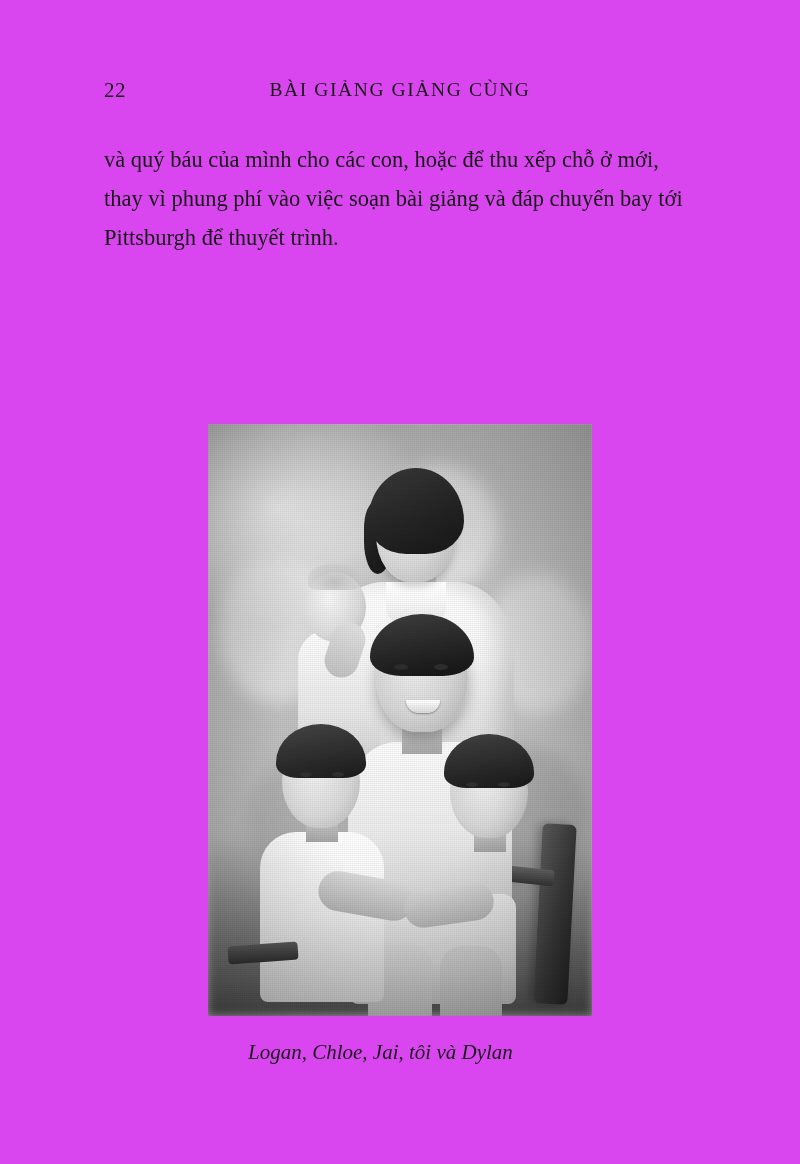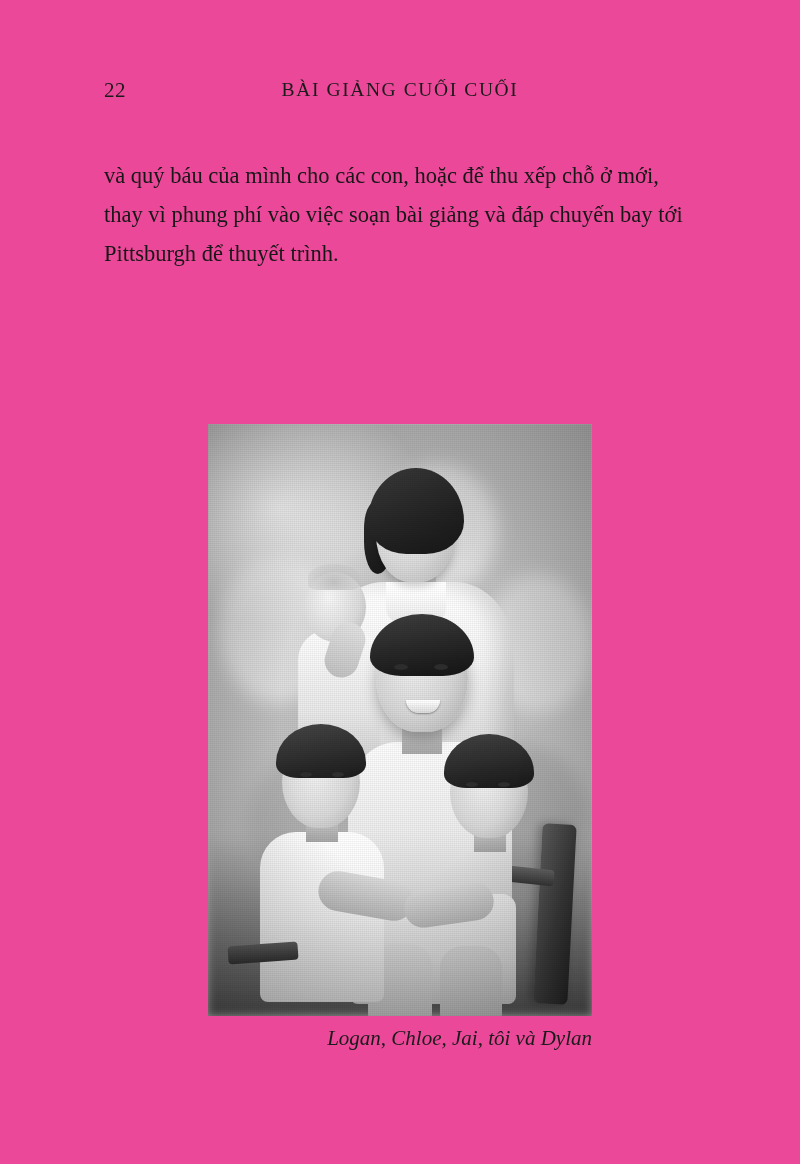--- a/index.html
+++ b/index.html
@@ -11,21 +11,21 @@
     width: 800px;
     height: 1164px;
     font-family: "Liberation Serif", serif;
     color: #1a1a1a;
     position: relative;
     overflow: hidden;
   }
   .page {
     position: absolute;
     inset: 0;
-    background: #ec4899;
+    background: #d946ef;
   }
   .header {
     position: absolute;
     top: 78px;
     left: 104px;
     right: 104px;
     height: 30px;
   }
   .folio {
     position: absolute;
@@ -47,21 +47,20 @@
   }
   .body-text {
     position: absolute;
     top: 140px;
     left: 104px;
     width: 596px;
     font-size: 22.5px;
     line-height: 39px;
     text-align: left;
     color: #171717;
-    margin-top: 16px;
   }
   .body-text p {
     margin: 0;
   }
   .body-text p.indent {
     text-indent: 44px;
   }
   .figure {
     position: absolute;
     top: 424px;
@@ -282,36 +281,36 @@
     transform: rotate(6deg);
     border-radius: 4px;
   }
   .chair-arm {
     left: 20px; top: 520px; width: 70px; height: 18px;
     background: linear-gradient(180deg, #6b6157, #423a33);
     transform: rotate(-4deg);
     border-radius: 4px;
   }
   .caption {
-    margin-top: 10px;
+    margin-top: 24px;
     font-style: italic;
     font-size: 21px;
     color: #1a1a1a;
-    text-align: right;
+    text-align: left;
     padding-left: 40px;
   }
 </style>
 </head>
 <body>
 
 <div class="page">
 
   <div class="header">
     <span class="folio">22</span>
-    <span class="running-title">BÀI GIẢNG CUỐI CUỐI</span>
+    <span class="running-title">BÀI GIẢNG GIẢNG CÙNG</span>
   </div>
 
   <div class="body-text">
     <p>và quý báu của mình cho các con, hoặc để thu xếp chỗ ở mới, thay vì phung phí vào việc soạn bài giảng và đáp chuyến bay tới Pittsburgh để thuyết trình.</p>
   </div>
 
   <div class="figure">
     <div class="photo">
       <div class="bg"></div>
       <div class="bg-blob bg-b1"></div>

